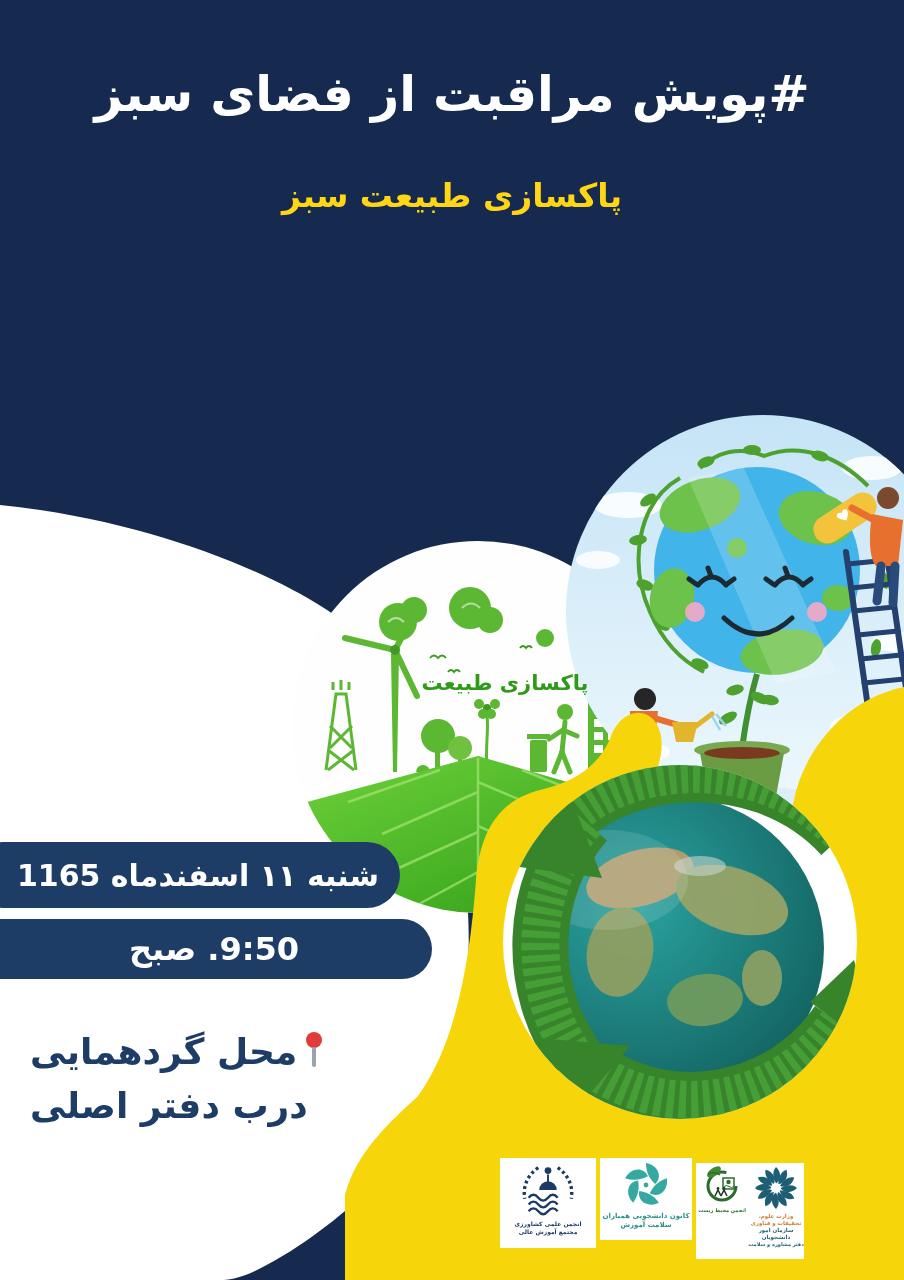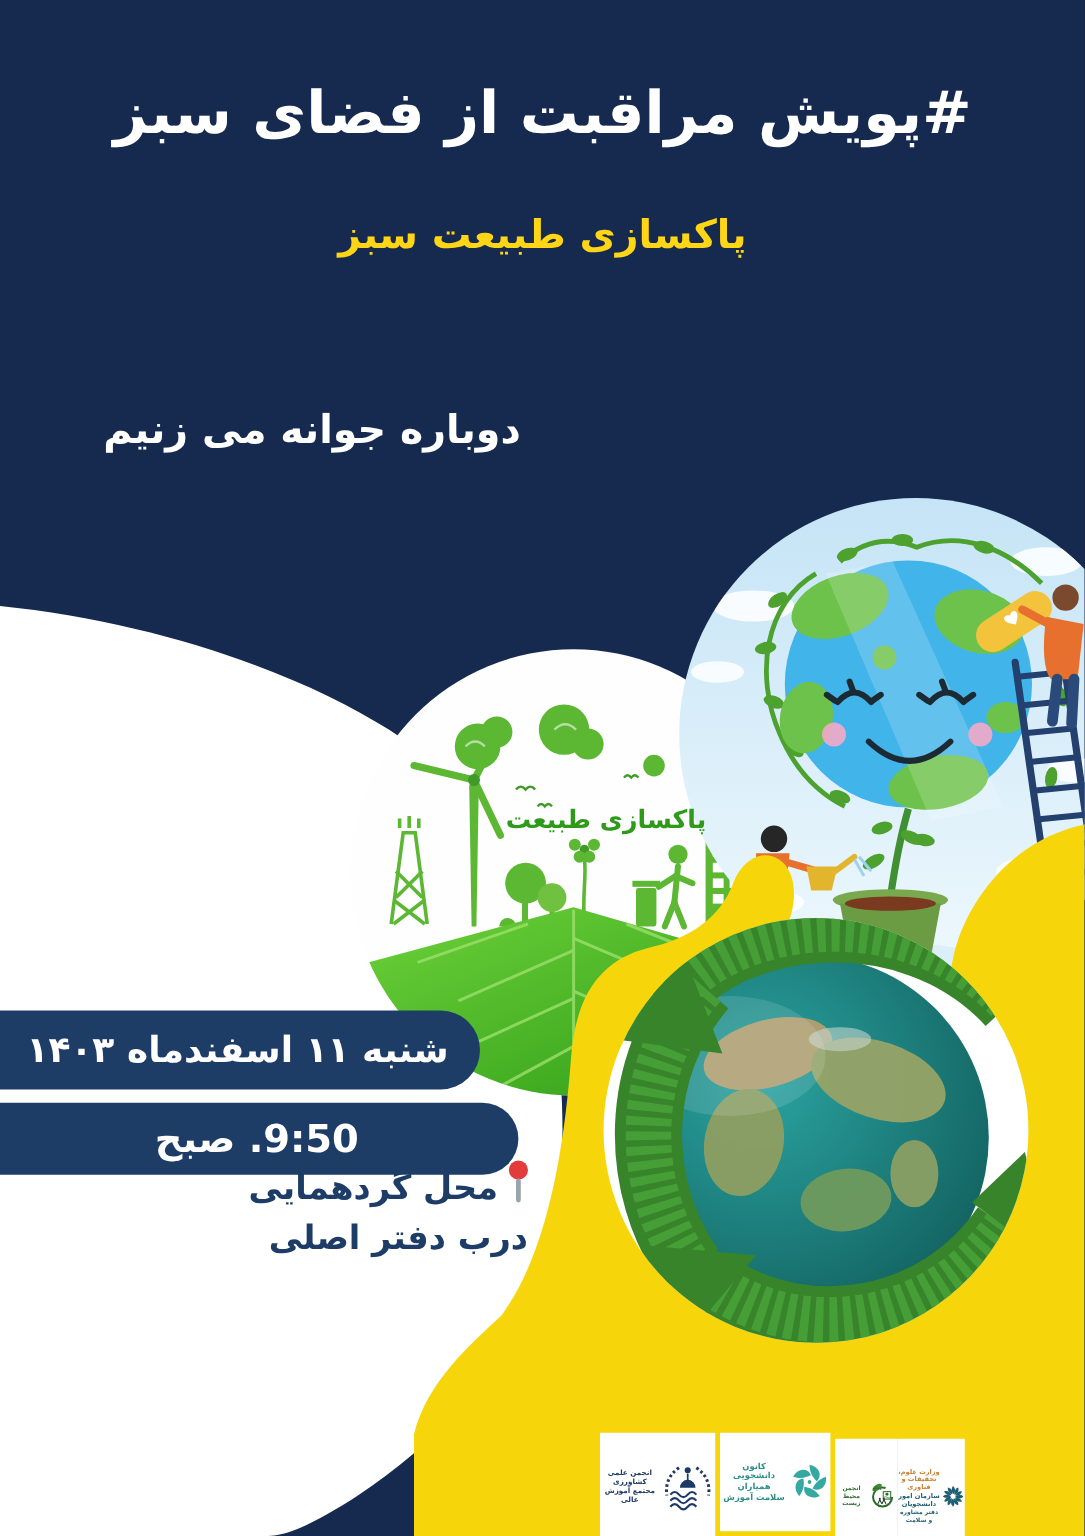--- a/index.html
+++ b/index.html
@@ -25,34 +25,33 @@
     font-size:33px;font-weight:bold;line-height:1.6;
   }
   .pill{
     position:absolute;z-index:6;background:#1e3d66;border-radius:34px;
     display:flex;align-items:center;justify-content:center;
     color:#fff;font-weight:bold;direction:rtl;
   }
   .pill.date{left:-30px;top:842px;width:404px;height:66px;font-size:30px;padding-left:26px;}
   .pill.time{left:-30px;top:919px;width:436px;height:60px;font-size:32px;padding-left:26px;}
   .location{
-    left:30px;top:967px;width:410px;text-align:right;color:#1e3d66;
-    font-size:28px;font-weight:bold;line-height:1.5;
+    left:30px;top:1025px;width:410px;text-align:left;color:#1e3d66;
+    font-size:36px;font-weight:bold;line-height:1.5;
   }
   .pin{
     display:inline-block;position:relative;width:17px;height:38px;margin-left:8px;vertical-align:-6px;
   }
   .pin .pin-head{position:absolute;top:0;left:1px;width:16px;height:16px;border-radius:50%;background:#e23b3b;}
   .pin .pin-stem{position:absolute;top:15px;left:7px;width:4px;height:20px;background:#9aa4ad;border-radius:2px;}
   
   .card{
     position:absolute;z-index:7;background:#ffffff;
-    display:flex;flex-direction:row;align-items:center;justify-content:flex-start;
+    display:flex;flex-direction:column;align-items:center;justify-content:flex-start;
     overflow:hidden;
-    margin-top:36px;
   }
   .card .cap{direction:rtl;text-align:center;font-weight:bold;line-height:1.25;}
   #card-agri{left:500px;top:1158px;width:96px;height:90px;}
   #card-agri .cap{font-size:6px;color:#1d3a66;}
   #card-hamyaran{left:600px;top:1158px;width:92px;height:82px;}
   #card-hamyaran .cap{font-size:7px;color:#2c8f8a;}
   #card-env{left:696px;top:1163px;width:52px;height:96px;}
   #card-env .cap{font-size:5px;color:#2d6b2d;}
   #card-ministry{left:748px;top:1163px;width:56px;height:96px;}
   #card-ministry .cap{font-size:5.5px;}
@@ -360,25 +359,24 @@
         </g>
       </g>
     </g>
   </svg>
 
   <div class="txt subtitle">پاکسازی طبیعت سبز</div>
 
   <div class="txt title">#پویش مراقبت از فضای سبز</div>
 
   <div class="txt slogan">
-    <div>دوباره جوانه می زنیم</div>
   </div>
 
   <div class="pill date">
-    <span>شنبه ۱۱ اسفندماه ۱۴۰۳</span>
+    <span>شنبه ۱۱ اسفندماه 1165</span>
   </div>
 
   <div class="pill time">
     <span>9:50. صبح</span>
   </div>
 
   <div class="txt location">
     <div>
       <span class="pin">
         <span class="pin-head"></span><span class="pin-stem"></span>

